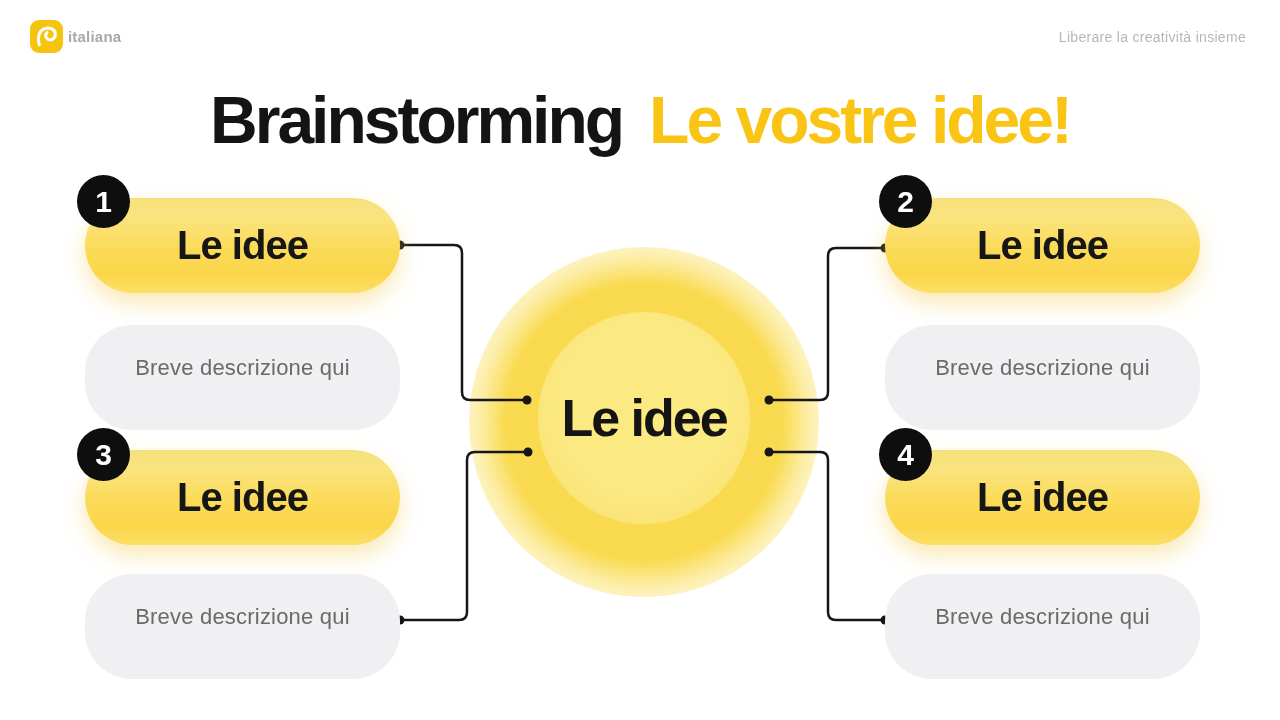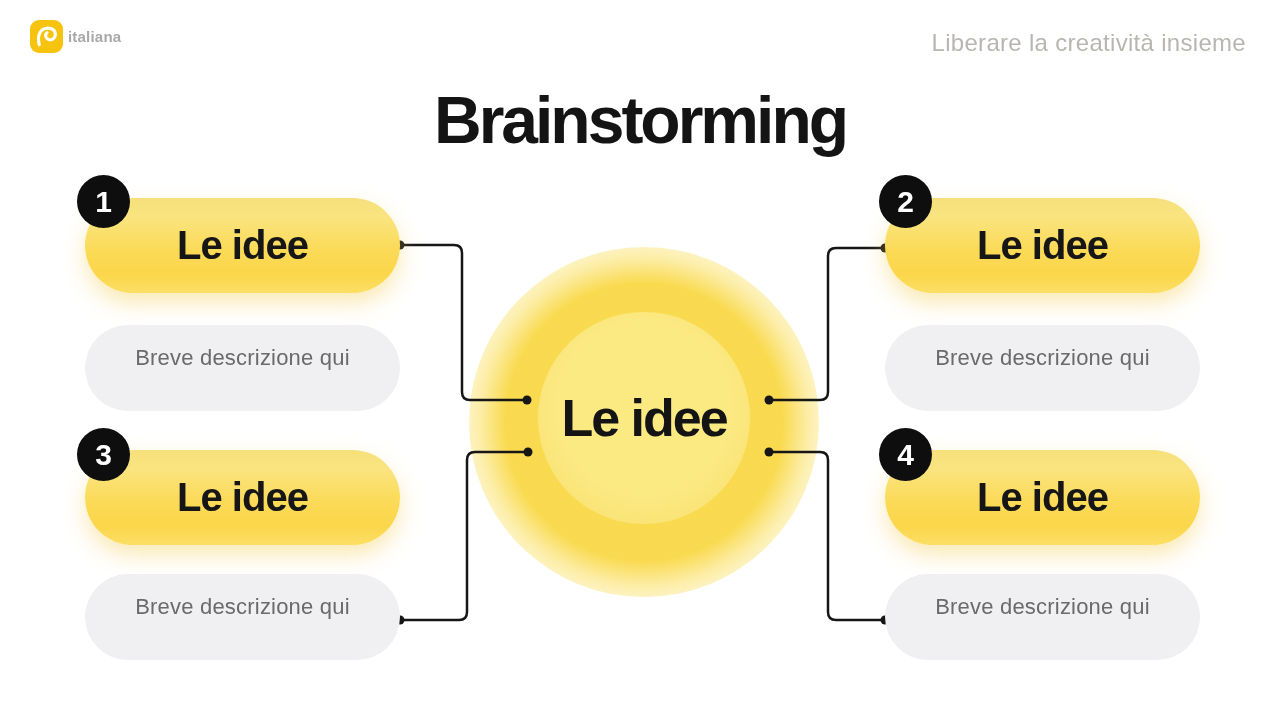--- a/index.html
+++ b/index.html
@@ -13,21 +13,21 @@
     position:absolute;left:30px;top:20px;width:33px;height:33px;
     background:#F6C40F;border-radius:9px;
     display:flex;align-items:center;justify-content:center;
   }
   .brand-name{
     position:absolute;left:68px;top:28px;
     font-size:15px;font-weight:bold;color:#A8A8A8;letter-spacing:.2px;
   }
   .tagline{
     position:absolute;top:29px;right:34px;
-    font-size:24px;color:#B9B6B1;letter-spacing:.3px;
+    font-size:14px;color:#B9B6B1;letter-spacing:.3px;
   }
   
   .title{
     position:absolute;left:0;top:84px;width:100%;
     display:flex;justify-content:center;align-items:flex-end;gap:27px;
     font-size:66px;font-weight:bold;letter-spacing:-3px;line-height:72px;
     margin:0;
   }
   .title .t-main{color:#141414;}
   .title .t-accent{color:#F9C414;}
@@ -72,21 +72,21 @@
     background:#0E0E0E;color:#ffffff;
     display:flex;align-items:center;justify-content:center;
     font-size:30px;font-weight:bold;
   }
   .badge.b1{left:77px;top:175px;}
   .badge.b2{left:879px;top:175px;}
   .badge.b3{left:77px;top:428px;}
   .badge.b4{left:879px;top:428px;}
   
   .desc{
-    position:absolute;width:315px;height:86px;border-radius:47px;z-index:2;
+    position:absolute;width:315px;height:105px;border-radius:47px;z-index:2;
     background:#F0EFF2;
     display:flex;align-items:center;justify-content:center;
   }
   .desc span{
     font-size:22px;color:#6A6A6A;position:relative;top:-10px;letter-spacing:.2px;
   }
   .desc.d1{left:85px;top:325px;}
   .desc.d2{left:885px;top:325px;}
   .desc.d3{left:85px;top:574px;}
   .desc.d4{left:885px;top:574px;}
@@ -97,20 +97,21 @@
 <div class="logo-box">
   <svg width="33" height="33" viewBox="0 0 32 32">
     <path d="M 9 24 C 7 16 9 9 16 8 C 21.5 7.3 25 10.5 24.5 14.5 C 24 18.5 20 20.5 17 18.5 C 14.8 17 14.6 13.8 16.5 12.2" fill="none" stroke="#ffffff" stroke-width="3" stroke-linecap="round"></path>
   </svg>
 </div>
 <div class="brand-name">italiana</div>
 <div class="tagline">Liberare la creatività insieme</div>
 
 <h1 class="title">
   <span class="t-main">Brainstorming</span>
+  <span class="t-accent">Le vostre idee!</span>
 </h1>
 
 <svg class="connectors" width="1280" height="720" viewBox="0 0 1280 720">
   <path d="M 400 245 L 454 245 Q 462 245 462 253 L 462 392 Q 462 400 470 400 L 527 400"></path>
   <path d="M 528 452 L 475 452 Q 467 452 467 460 L 467 612 Q 467 620 459 620 L 400 620"></path>
   <path d="M 885 248 L 836 248 Q 828 248 828 256 L 828 392 Q 828 400 820 400 L 769 400"></path>
   <path d="M 769 452 L 820 452 Q 828 452 828 460 L 828 612 Q 828 620 836 620 L 885 620"></path>
   <circle cx="400" cy="245" r="4.5"></circle>
     <circle cx="527" cy="400" r="4.5"></circle>
   <circle cx="528" cy="452" r="4.5"></circle>

